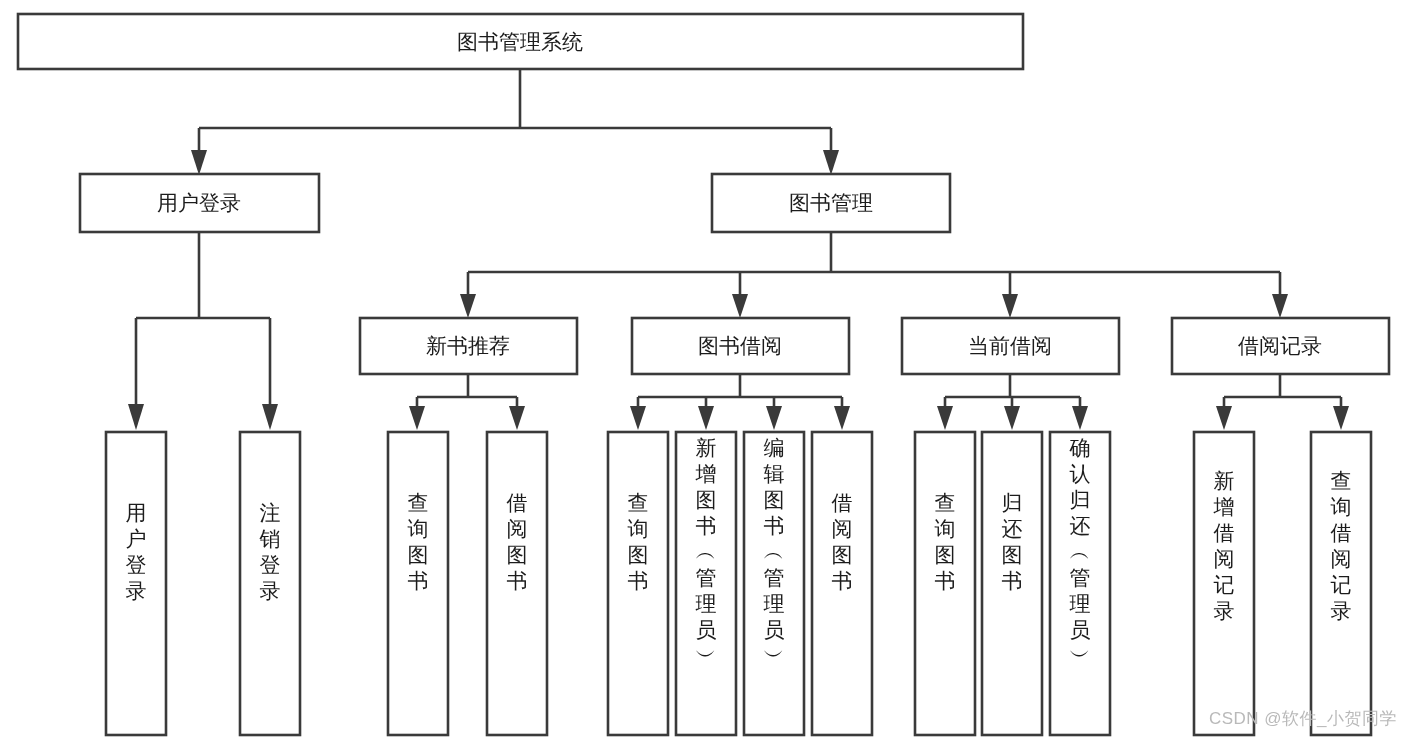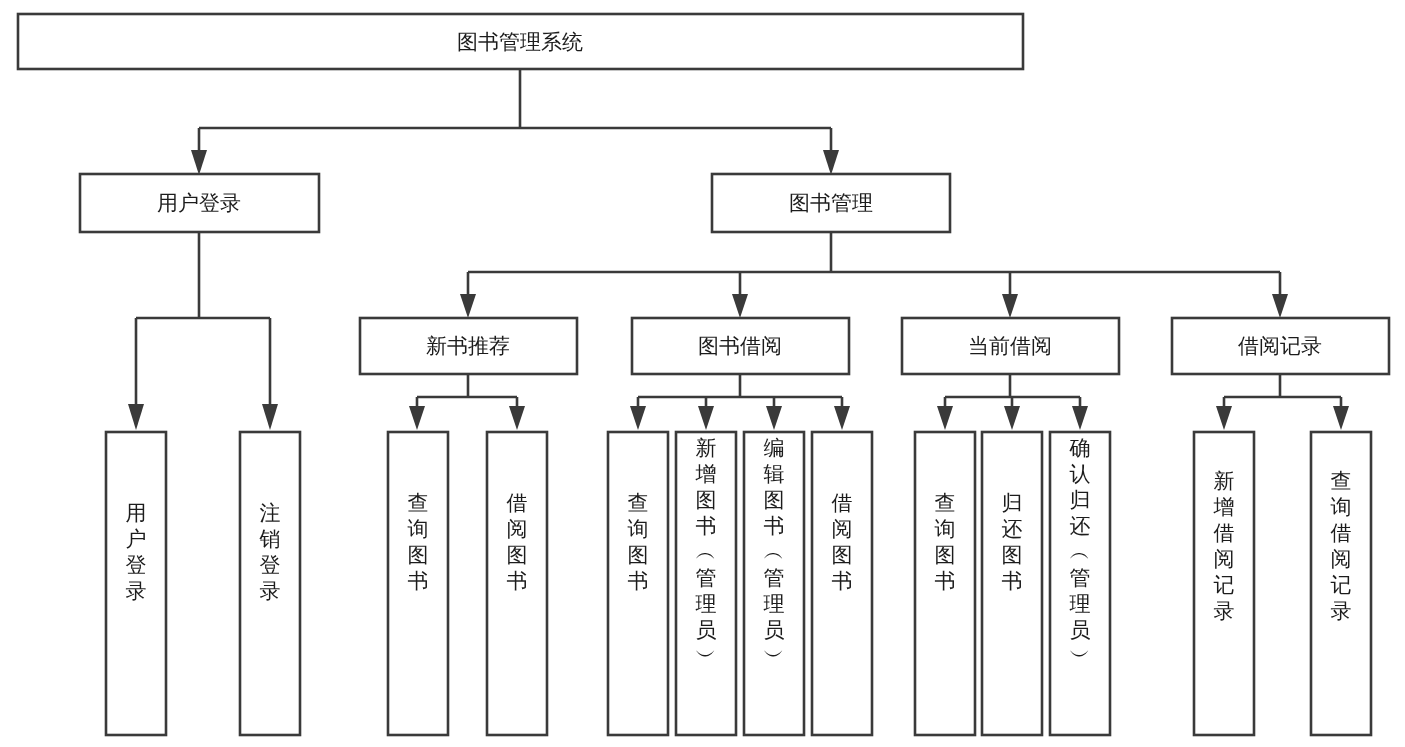--- a/index.html
+++ b/index.html
@@ -226,13 +226,14 @@
       <rect class="node-box" x="1194" y="432" width="60" height="303"></rect>
       <text class="node-label-v" x="1224" y="488"><tspan x="1224" dy="0">新</tspan><tspan x="1224" dy="26">增</tspan><tspan x="1224" dy="26">借</tspan><tspan x="1224" dy="26">阅</tspan><tspan x="1224" dy="26">记</tspan><tspan x="1224" dy="26">录</tspan></text>
     </g>
     <g>
       <rect class="node-box" x="1311" y="432" width="60" height="303"></rect>
       <text class="node-label-v" x="1341" y="488"><tspan x="1341" dy="0">查</tspan><tspan x="1341" dy="26">询</tspan><tspan x="1341" dy="26">借</tspan><tspan x="1341" dy="26">阅</tspan><tspan x="1341" dy="26">记</tspan><tspan x="1341" dy="26">录</tspan></text>
     </g>
 
   </svg>
 
+  <div class="watermark-text">CSDN @软件_小贺同学</div>
 </div>
 
 </body></html>

